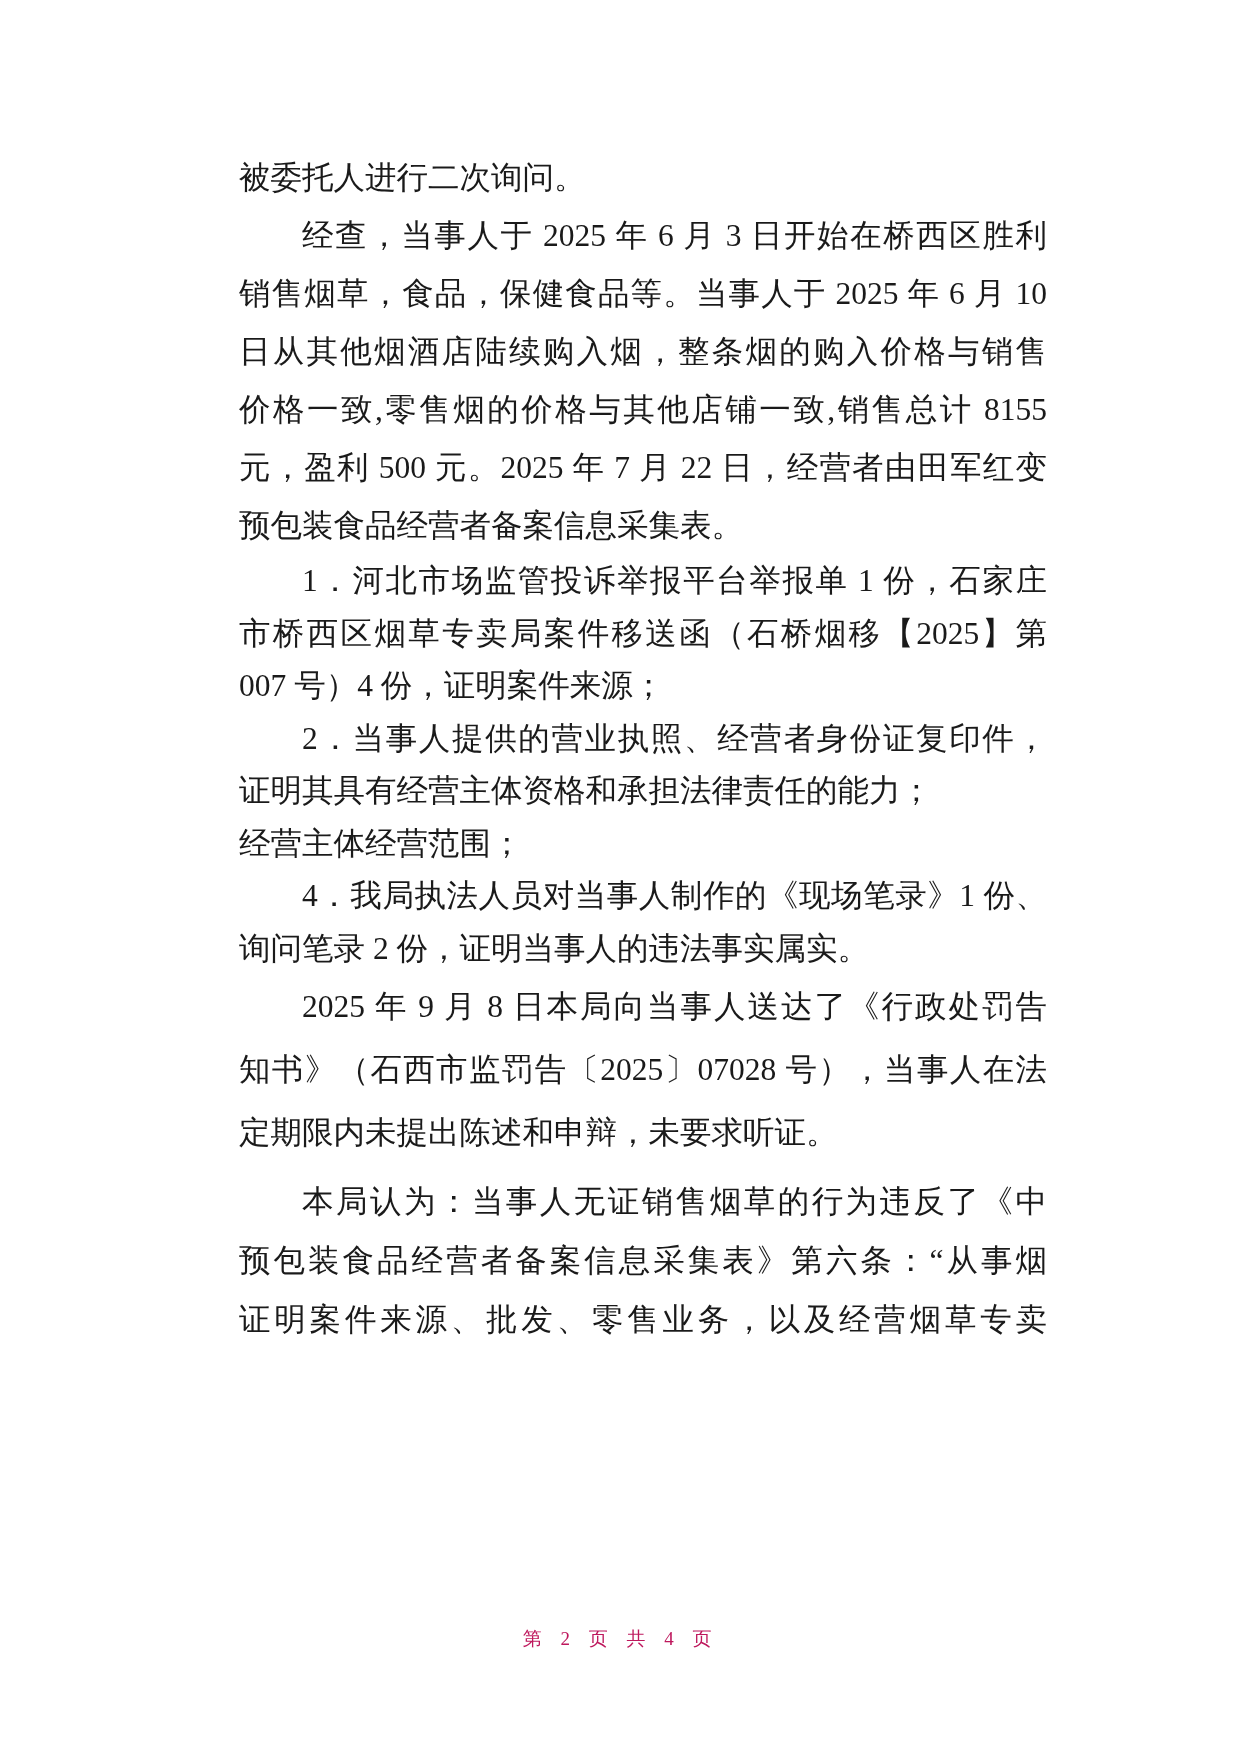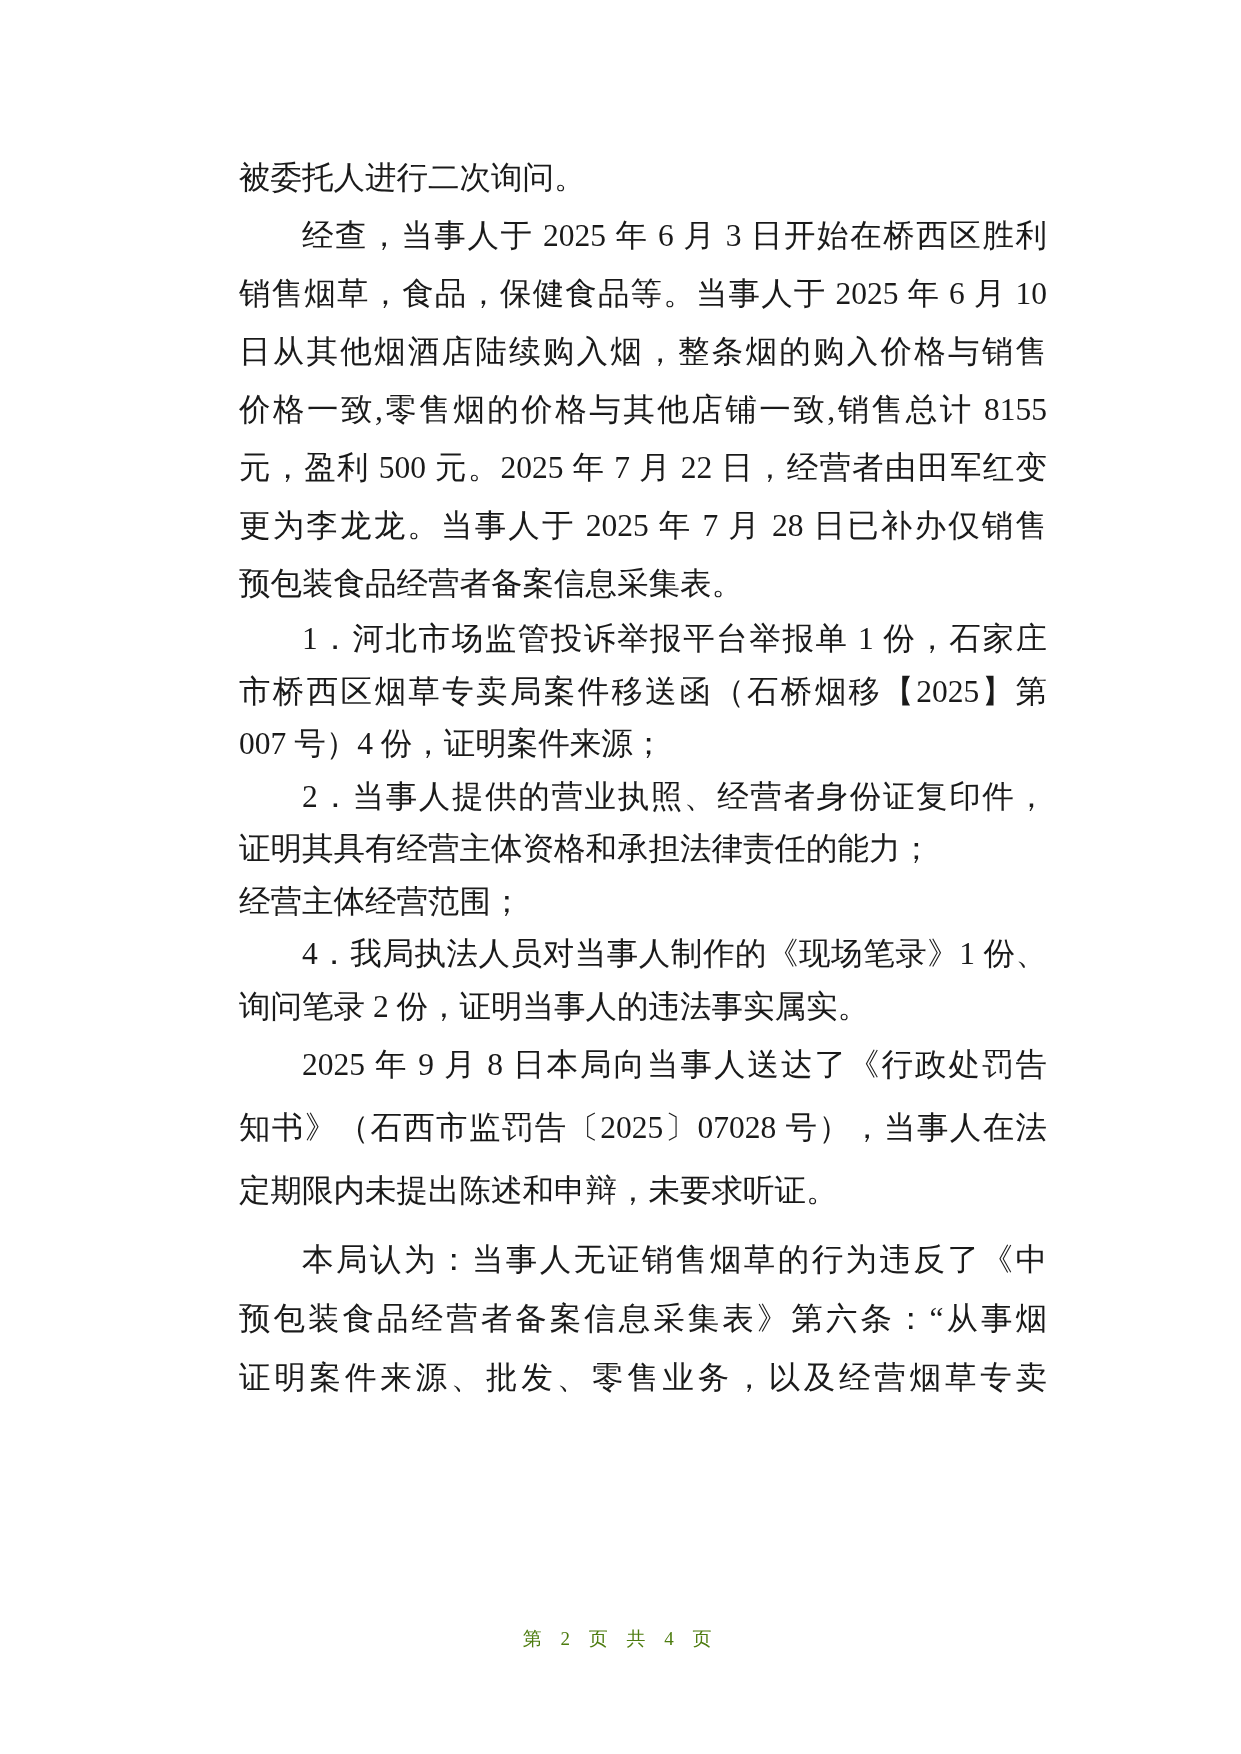--- a/index.html
+++ b/index.html
@@ -49,35 +49,34 @@
     position: absolute;
     top: 1624px;
     left: 0;
     width: 100%;
     text-align: center;
   }
   .page-footer span {
     font-size: 19px;
     line-height: 30px;
     letter-spacing: 7px;
-    color: #4d7c0f;
+    color: #be185d;
   }
 </style>
 </head>
 <body>
 
 <div class="page">
   <div class="body-text">
     <p class="ln noj">被委托人进行二次询问。</p>
     <p class="ln ind">经查，当事人于 2025 年 6 月 3 日开始在桥西区胜利</p>
     <p class="ln">销售烟草，食品，保健食品等。当事人于 2025 年 6 月 10</p>
     <p class="ln">日从其他烟酒店陆续购入烟，整条烟的购入价格与销售</p>
     <p class="ln">价格一致,零售烟的价格与其他店铺一致,销售总计 8155</p>
     <p class="ln">元，盈利 500 元。2025 年 7 月 22 日，经营者由田军红变</p>
-    <p class="ln">更为李龙龙。当事人于 2025 年 7 月 28 日已补办仅销售</p>
     <p class="ln noj">预包装食品经营者备案信息采集表。</p>
     <p class="ln g2 ind">1．河北市场监管投诉举报平台举报单 1 份，石家庄</p>
     <p class="ln g2">市桥西区烟草专卖局案件移送函（石桥烟移【2025】第</p>
     <p class="ln g2 noj">007 号）4 份，证明案件来源；</p>
     <p class="ln g2 ind">2．当事人提供的营业执照、经营者身份证复印件，</p>
     <p class="ln g2 noj">证明其具有经营主体资格和承担法律责任的能力；</p>
     <p class="ln g2 noj">经营主体经营范围；</p>
     <p class="ln g2 ind">4．我局执法人员对当事人制作的《现场笔录》1 份、</p>
     <p class="ln g2 noj">询问笔录 2 份，证明当事人的违法事实属实。</p>
     <p class="ln g3 ind">2025 年 9 月 8 日本局向当事人送达了《行政处罚告</p>

